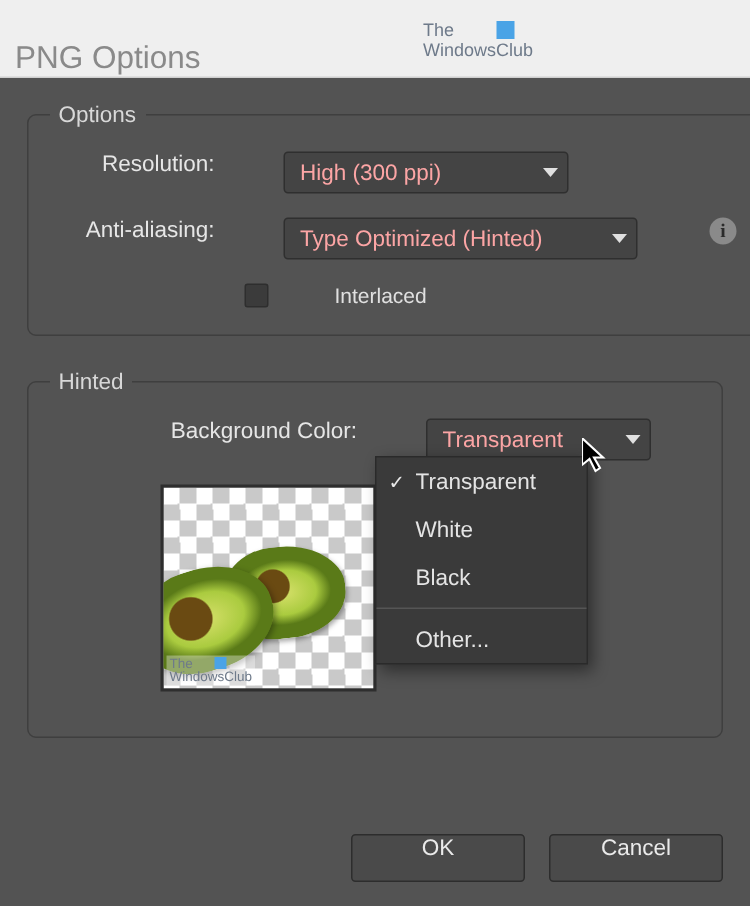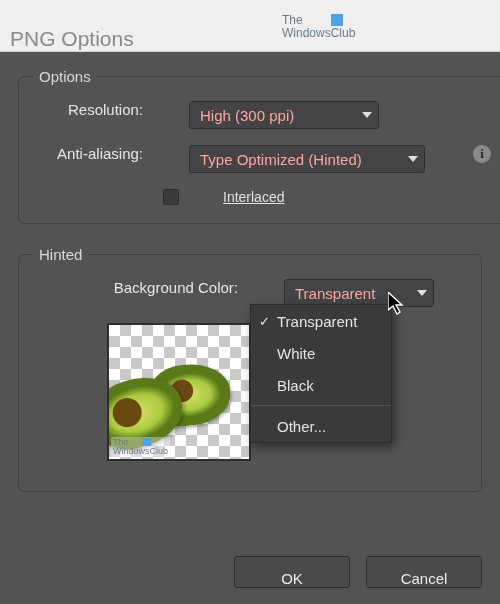--- a/index.html
+++ b/index.html
@@ -42,21 +42,21 @@
     padding: 0 6px;
     margin-left: -4px;
   }
 
   .row {
     display: flex;
     align-items: flex-start;
     margin-bottom: 16px;
     gap: 36px;
   }
-  .row:last-child { margin-bottom: 0; text-decoration: underline; }
+  .row:last-child { margin-bottom: 0; }
 
   .lbl {
     min-width: 116px;
     text-align: right;
     padding-right: 10px;
     color: #e6e6e6;
     font-size: 15px;
   }
 
   .dropdown {
@@ -196,21 +196,21 @@
     bottom: 16px;
     display: flex;
     gap: 16px;
   }
   .btn {
     width: 116px; height: 32px;
     background: #4a4a4a;
     border: 1px solid #2d2d2d;
     border-radius: 3px;
     display: flex;
-    align-items: flex-end;
+    align-items: flex-start;
     justify-content: center;
     color: #eaeaea;
     font-size: 15px;
   }
 
   
   .wm-top {
     position: absolute;
     top: 14px; left: 282px;
     font-size: 12px;

